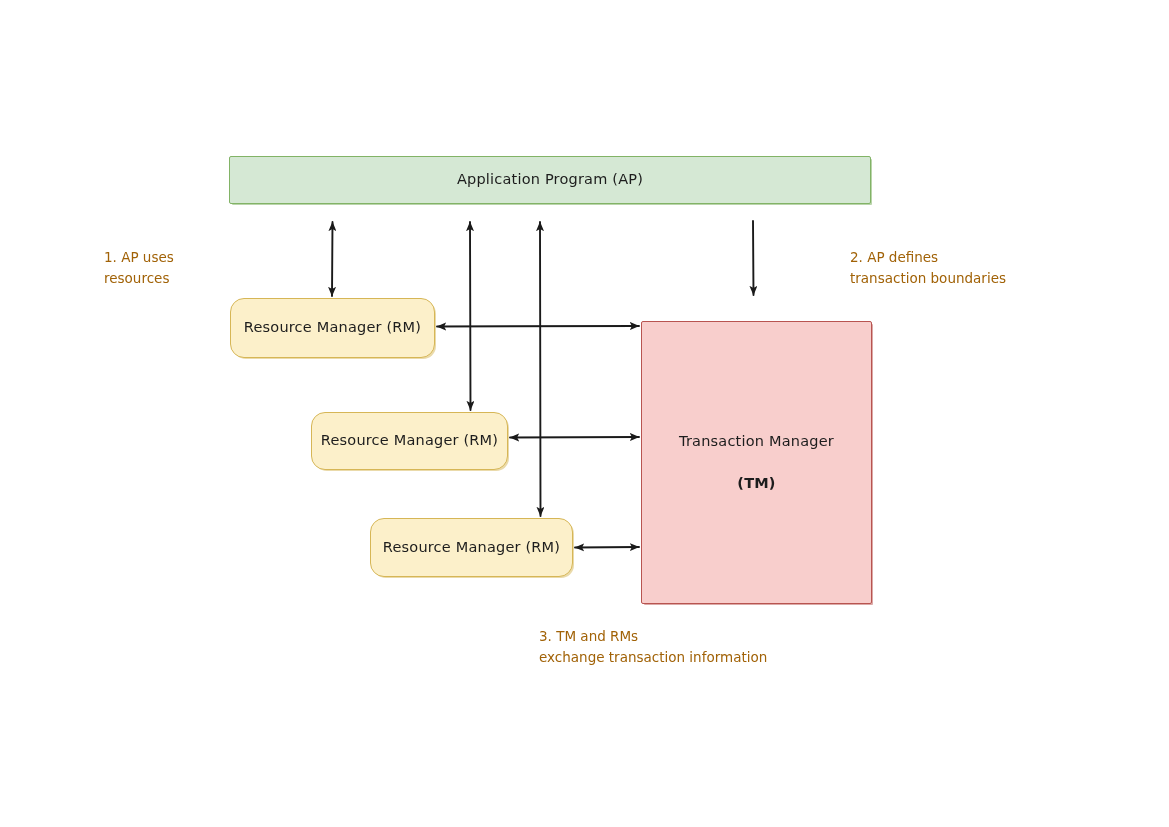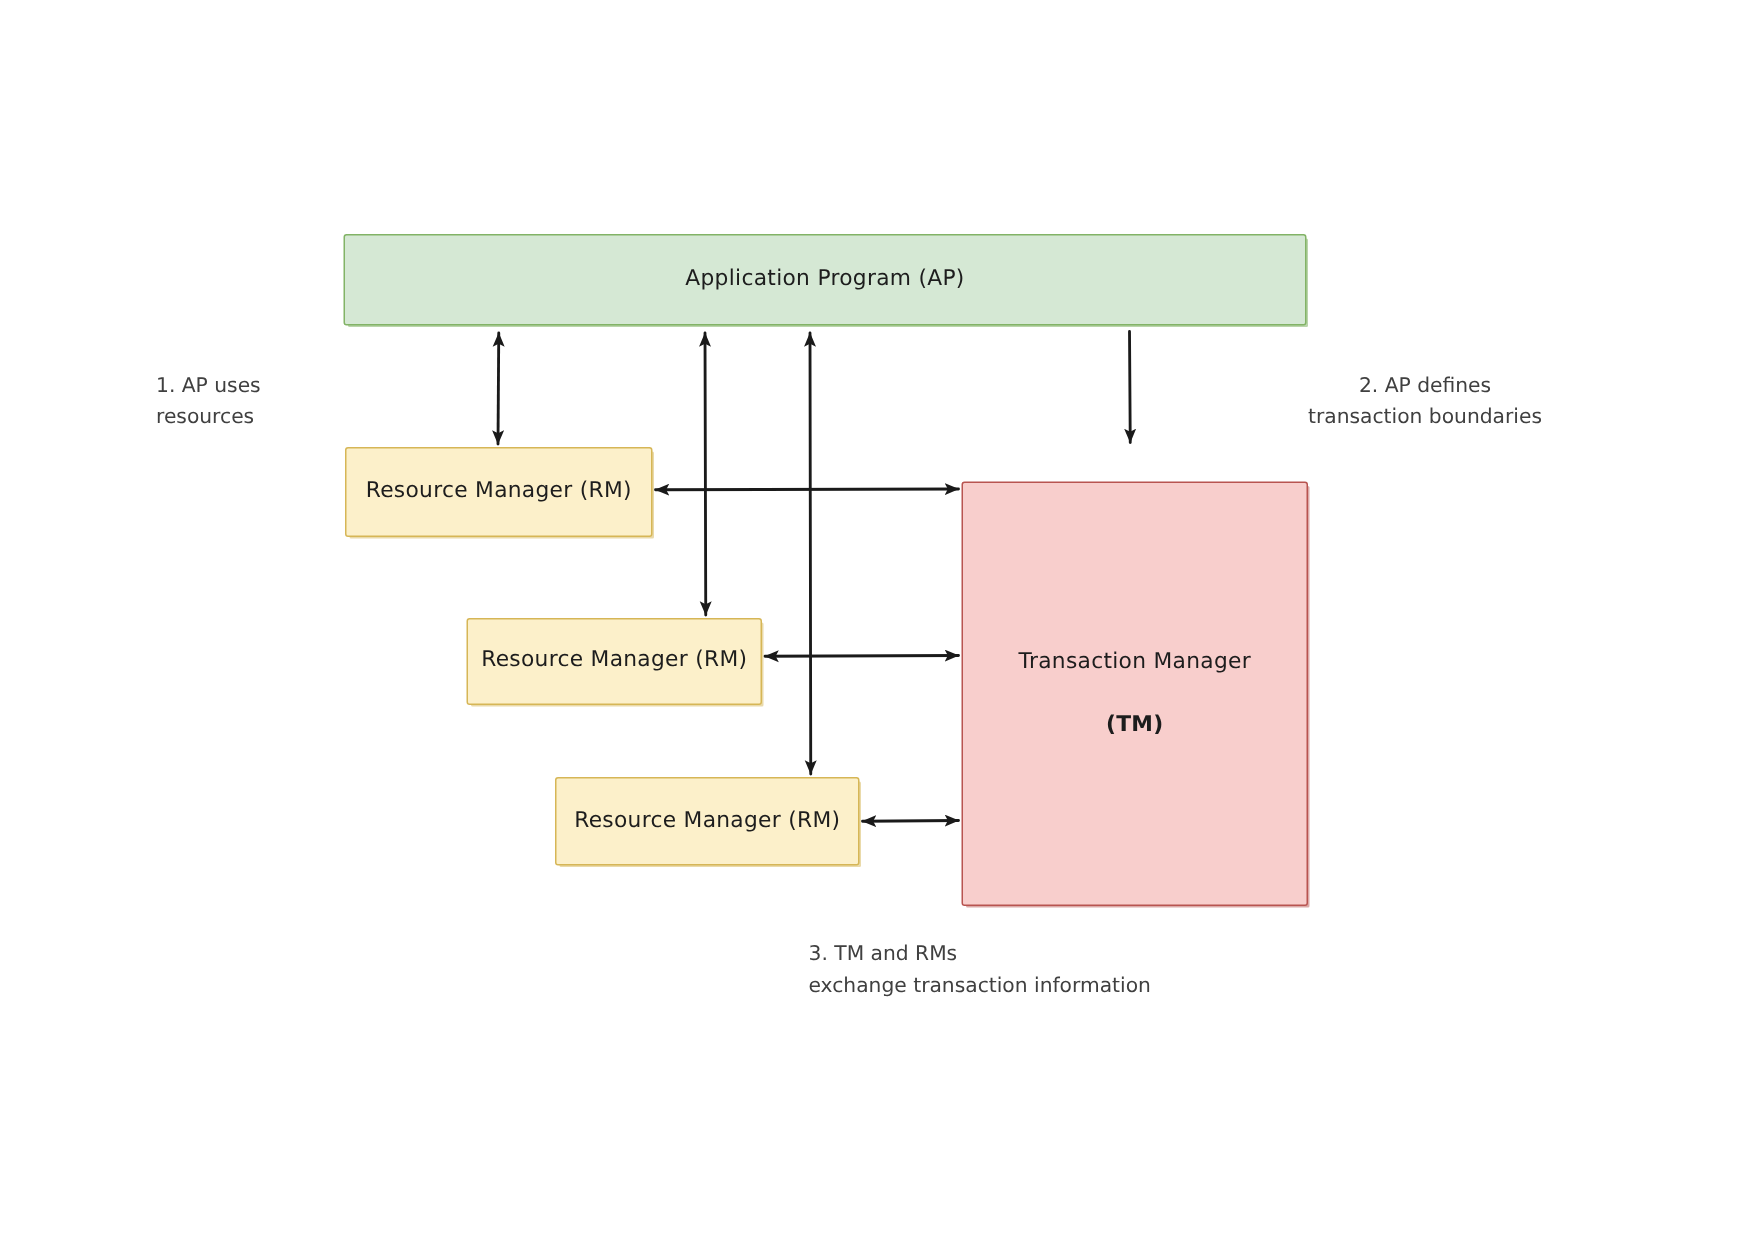--- a/index.html
+++ b/index.html
@@ -35,40 +35,40 @@
   }
   .node-ap {
     background: #d5e8d4;
     border: 1.6px solid #82b366;
     border-radius: 2px;
     box-shadow: 2px 2px 0 -1px rgba(130,179,102,0.55);
   }
   .node-rm {
     background: #fcf0ca;
     border: 1.6px solid #d6b656;
-    border-radius: 2px;
+    border-radius: 14px;
     box-shadow: 2px 2px 0 -1px rgba(214,182,86,0.5);
     justify-content: center;
   }
   .node-tm {
     background: #f8cecc;
     border: 1.6px solid #b85450;
     border-radius: 2px;
     box-shadow: 2px 2px 0 -1px rgba(184,84,80,0.5);
     margin-top: 24px;
   }
   .node-tm .tm-line2 {
     margin-top: 20px;
     font-weight: bold;
   }
   .annotation {
     position: absolute;
     font-size: 13.5px;
     line-height: 1.55;
-    color: #404040;
+    color: #a16207;
     white-space: pre-line;
     z-index: 4;
   }
   #edges {
     position: absolute;
     left: 0;
     top: 0;
     width: 1169px;
     height: 827px;
     z-index: 2;
@@ -112,21 +112,21 @@
 
     <g>
       <path d="M510,437.5 L639,437" stroke="#1a1a1a" stroke-width="1.9" fill="none" stroke-linecap="round" marker-start="url(#arrow-start)" marker-end="url(#arrow-end)"></path>
     </g>
 
     <g>
       <path d="M575,547.5 L639,547" stroke="#1a1a1a" stroke-width="1.9" fill="none" stroke-linecap="round" marker-start="url(#arrow-start)" marker-end="url(#arrow-end)"></path>
     </g>
   </svg>
 
-  <div class="node node-ap" id="node-ap" style="left: 229px; top: 156px; width: 642px; height: 61px; background: rgb(213, 232, 212); border-color: rgb(130, 179, 102);">
+  <div class="node node-ap" id="node-ap" style="left: 229px; top: 156px; width: 642px; height: 48px; background: rgb(213, 232, 212); border-color: rgb(130, 179, 102);">
     <span>Application Program (AP)</span>
   </div>
 
   <div class="node node-rm" id="node-rm1" style="left: 230px; top: 298px; width: 205px; height: 60px; background: rgb(252, 240, 202); border-color: rgb(214, 182, 86);">
     <span>Resource Manager (RM)</span>
   </div>
 
   <div class="node node-rm" id="node-rm2" style="left: 311px; top: 412px; width: 197px; height: 58px; background: rgb(252, 240, 202); border-color: rgb(214, 182, 86);">
     <span>Resource Manager (RM)</span>
   </div>
@@ -136,19 +136,19 @@
   </div>
 
   <div class="node node-tm" id="node-tm" style="left: 641px; top: 297px; width: 231px; height: 283px; background: rgb(248, 206, 204); border-color: rgb(184, 84, 80);">
     <span>Transaction Manager</span>
     <span class="tm-line2">(TM)</span>
   </div>
 
   <div class="annotation" id="note-1" style="left: 104px; top: 247px;">1. AP uses
 resources</div>
 
-  <div class="annotation" id="note-2" style="left: 872px; top: 247px; text-align: center;">2. AP defines
+  <div class="annotation" id="note-2" style="left: 850px; top: 247px;">2. AP defines
 transaction boundaries</div>
 
   <div class="annotation" id="note-3" style="left: 519px; top: 626px; margin-left: 20px;">3. TM and RMs
 exchange transaction information</div>
 
 </div>
 
 </body></html>

